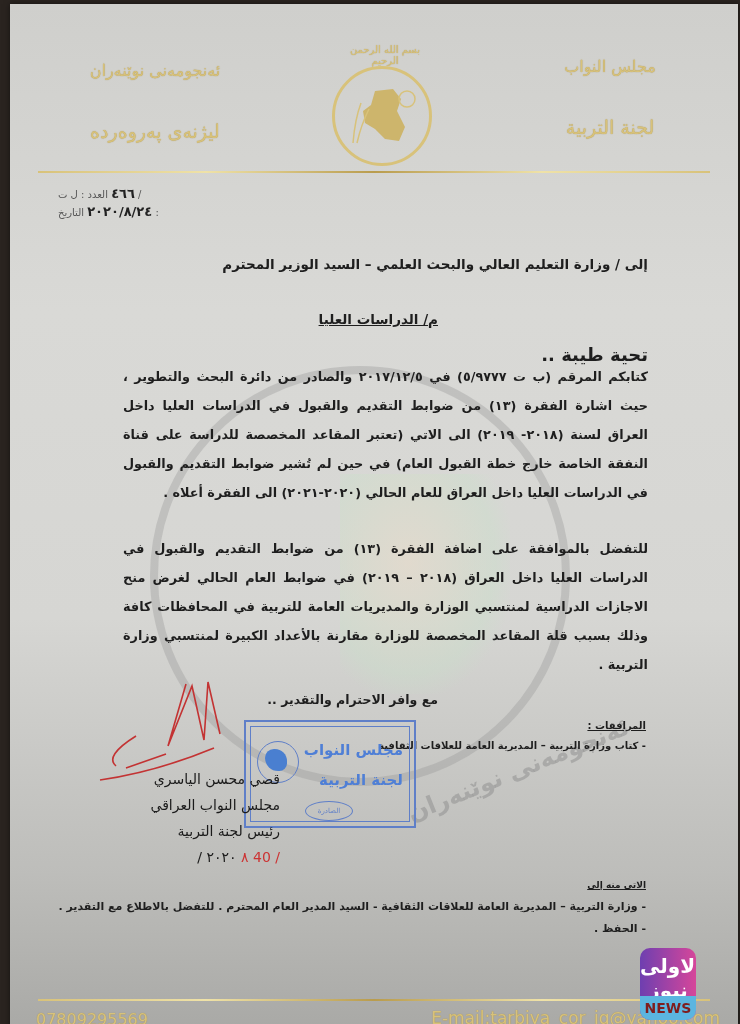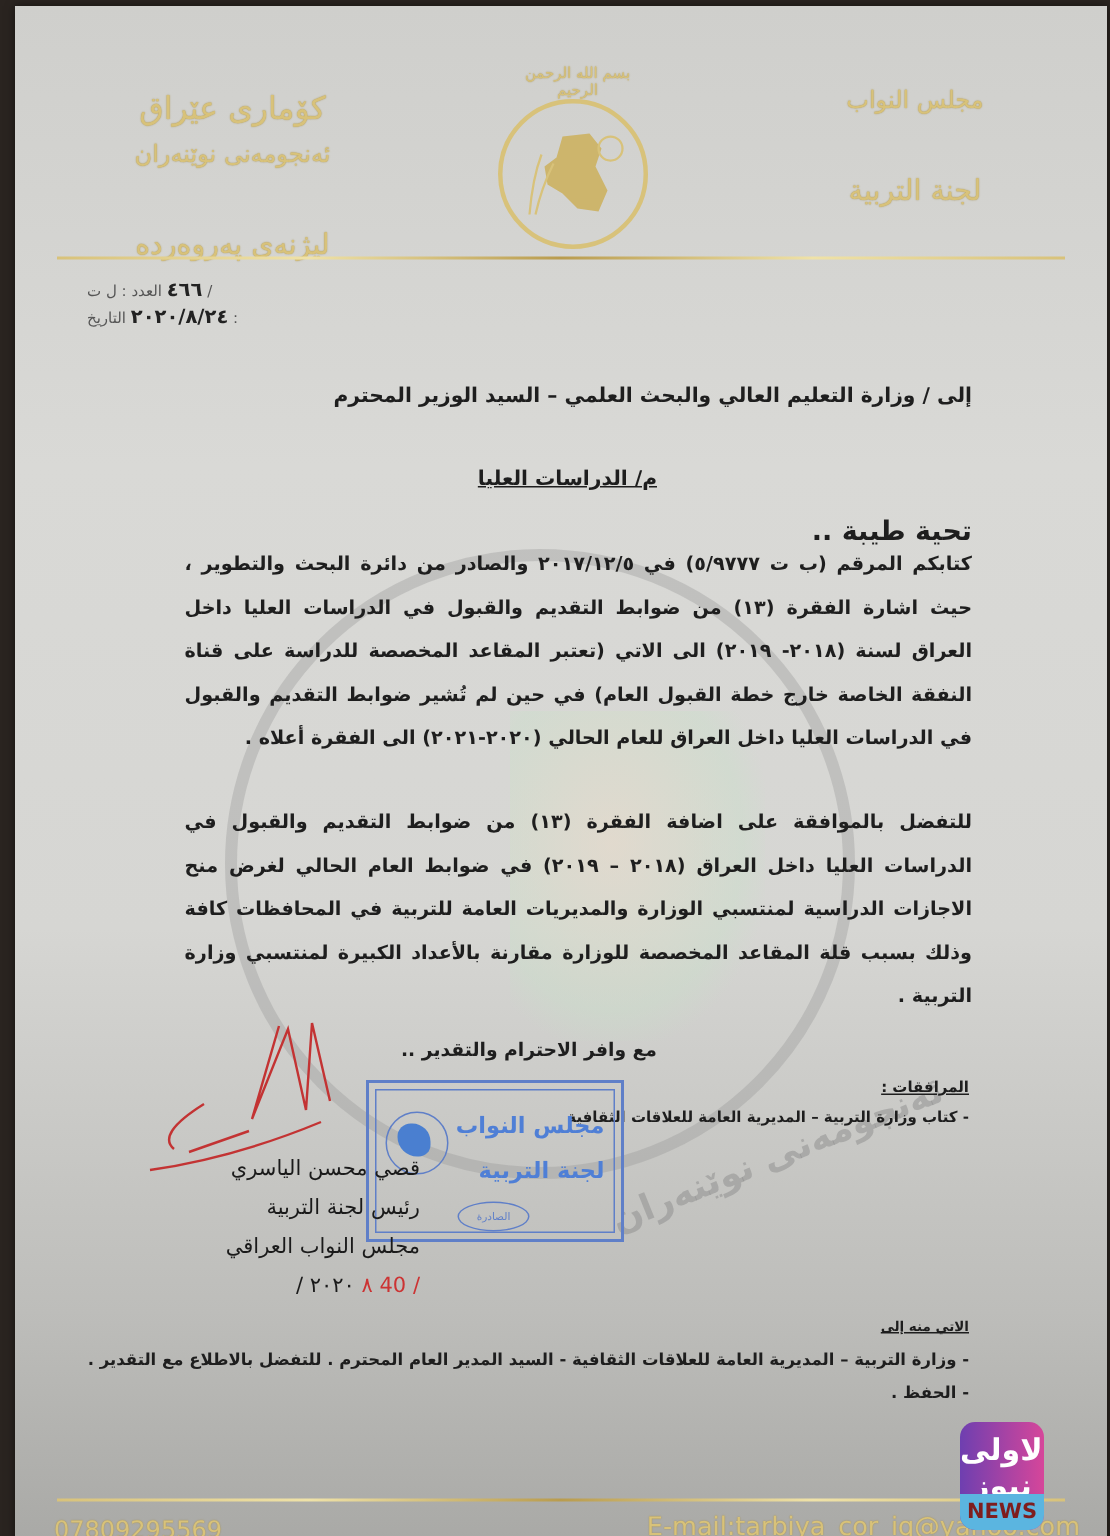--- a/index.html
+++ b/index.html
@@ -92,21 +92,20 @@
   </div>
   <div class="emblem-top gold">بسم الله الرحمن الرحيم</div>
   <div class="emblem">
     <svg width="94" height="94" viewBox="0 0 94 94">
       <path d="M40 22 L58 20 L66 30 L62 42 L70 58 L64 72 L50 70 L40 60 L30 54 L28 42 L36 36 Z" fill="#cdb56c"></path>
       <circle cx="72" cy="30" r="8" fill="none" stroke="#d8c27a" stroke-width="1.5"></circle>
       <path d="M18 74 Q20 50 26 34 M22 74 Q26 56 34 40" stroke="#d8c27a" stroke-width="1.5" fill="none"></path>
     </svg>
   </div>
   <div class="hdr hdr-left gold">
-    <div class="l1">کۆماری عێراق</div>
     <div class="l2">ئەنجومەنی نوێنەران</div>
     <div class="l3">لیژنەی پەروەردە</div>
   </div>
   <div class="gold-rule" style="top:167px;"></div>
 
   <div class="ref" style="top:182px;">
     <span class="hand">٤٦٦</span>
     <span>العدد : ل ت /</span>
   </div>
   <div class="ref" style="top:200px;">
@@ -131,22 +130,22 @@
       <div class="stamp-t2">لجنة التربية</div>
       <div class="stamp-oval">الصادرة</div>
     </div>
   </div>
 
   <svg class="signature-svg" width="140" height="110" viewBox="0 0 140 110">
     <path d="M90 8 L72 70 L96 10 L108 64 L112 6 L124 58 M20 90 Q8 80 40 60 M4 104 Q60 96 118 72 M30 92 L70 78" stroke="#c33333" stroke-width="1.6" fill="none"></path>
   </svg>
   <div class="sig sig-block">
     <div>قصي محسن الياسري</div>
+    <div>مجلس النواب العراقي</div>
     <div>رئيس لجنة التربية</div>
-    <div>مجلس النواب العراقي</div>
     <div class="sig-date">
       <span class="red">/ 40</span>
       <span class="red">٨</span>
       <span>٢٠٢٠ /</span>
     </div>
   </div>
 
   <div class="body-text copy-title">الاتي منه إلى</div>
   <div class="body-text copy-item c1">- وزارة التربية – المديرية العامة للعلاقات الثقافية - السيد المدير العام المحترم . للتفضل بالاطلاع مع التقدير .</div>
   <div class="body-text copy-item c2">- الحفظ .</div>

